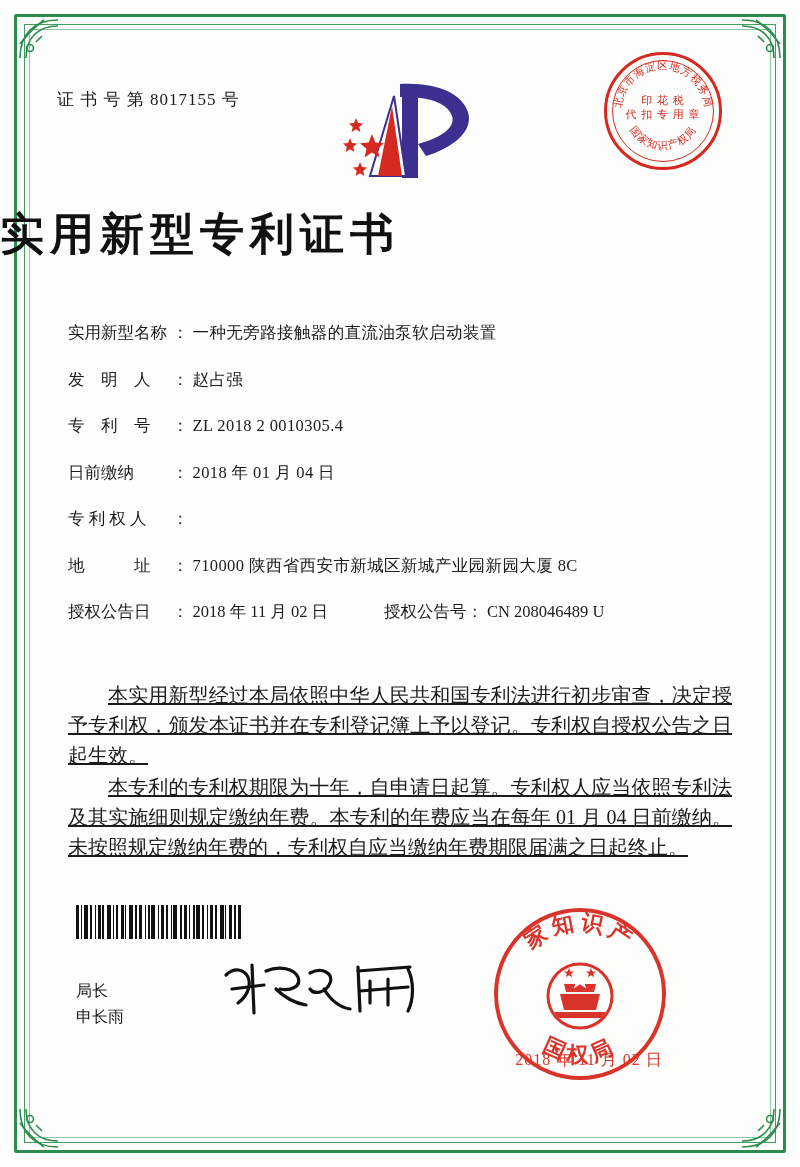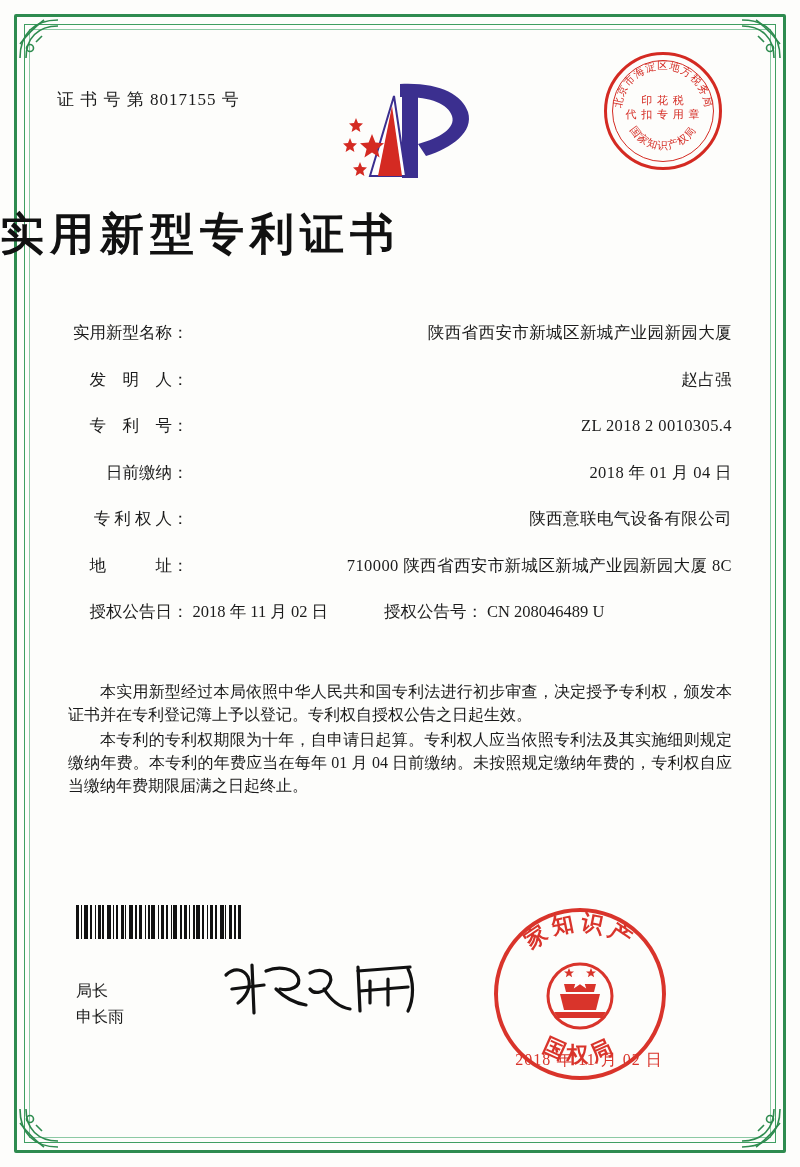--- a/index.html
+++ b/index.html
@@ -92,21 +92,20 @@
     font-size:17px;
     letter-spacing:1px;
   }
 
   
   .fields{
     position:absolute;
     left:68px;top:322px;
     width:664px;
     font-size:16.5px;
-    text-align:right;
   }
   .field-row{
     display:flex;
     align-items:baseline;
     margin-bottom:24.5px;
   }
   .field-label{
     width:104px;
     flex:0 0 104px;
     letter-spacing:0px;
@@ -125,23 +124,24 @@
   }
   .dual-right .field-label{
     width:auto;flex:0 0 auto;
   }
 
   
   .body-text{
     position:absolute;
     left:68px;top:680px;
     width:664px;
-    font-size:16px;
-    line-height:23px;
+    font-size:20px;
+    line-height:30px;
     text-align:justify;
+    text-decoration:underline;
   }
   .body-text p{margin:0 0 2px 0;text-indent:2em;}
 
   
   .barcode{
     position:absolute;
     left:76px;top:905px;
     width:232px;height:34px;
     display:flex;
     align-items:stretch;
@@ -284,21 +284,21 @@
     </div>
   </div>
 
   <div class="doc-title">实用新型专利证书</div>
 
   <div class="fields">
 
     <div class="field-row">
       <span class="field-label">实用新型名称</span>
       <span class="field-colon">：</span>
-      <span class="field-value">陕西省西安市新城区新城产业园新园大厦</span>
+      <span class="field-value">一种无旁路接触器的直流油泵软启动装置</span>
     </div>
 
     <div class="field-row">
       <span class="field-label" style="letter-spacing: 0px;">发　明　人</span>
       <span class="field-colon">：</span>
       <span class="field-value">赵占强</span>
     </div>
 
     <div class="field-row">
       <span class="field-label" style="letter-spacing: 0px;">专　利　号</span>
@@ -308,21 +308,20 @@
 
     <div class="field-row">
       <span class="field-label">日前缴纳</span>
       <span class="field-colon">：</span>
       <span class="field-value">2018 年 01 月 04 日</span>
     </div>
 
     <div class="field-row">
       <span class="field-label">专 利 权 人</span>
       <span class="field-colon">：</span>
-      <span class="field-value">陕西意联电气设备有限公司</span>
     </div>
 
     <div class="field-row">
       <span class="field-label" style="letter-spacing: 0px;">地　　　址</span>
       <span class="field-colon">：</span>
       <span class="field-value">710000 陕西省西安市新城区新城产业园新园大厦 8C</span>
     </div>
 
     <div class="field-row dual">
       <span class="field-label">授权公告日</span>

